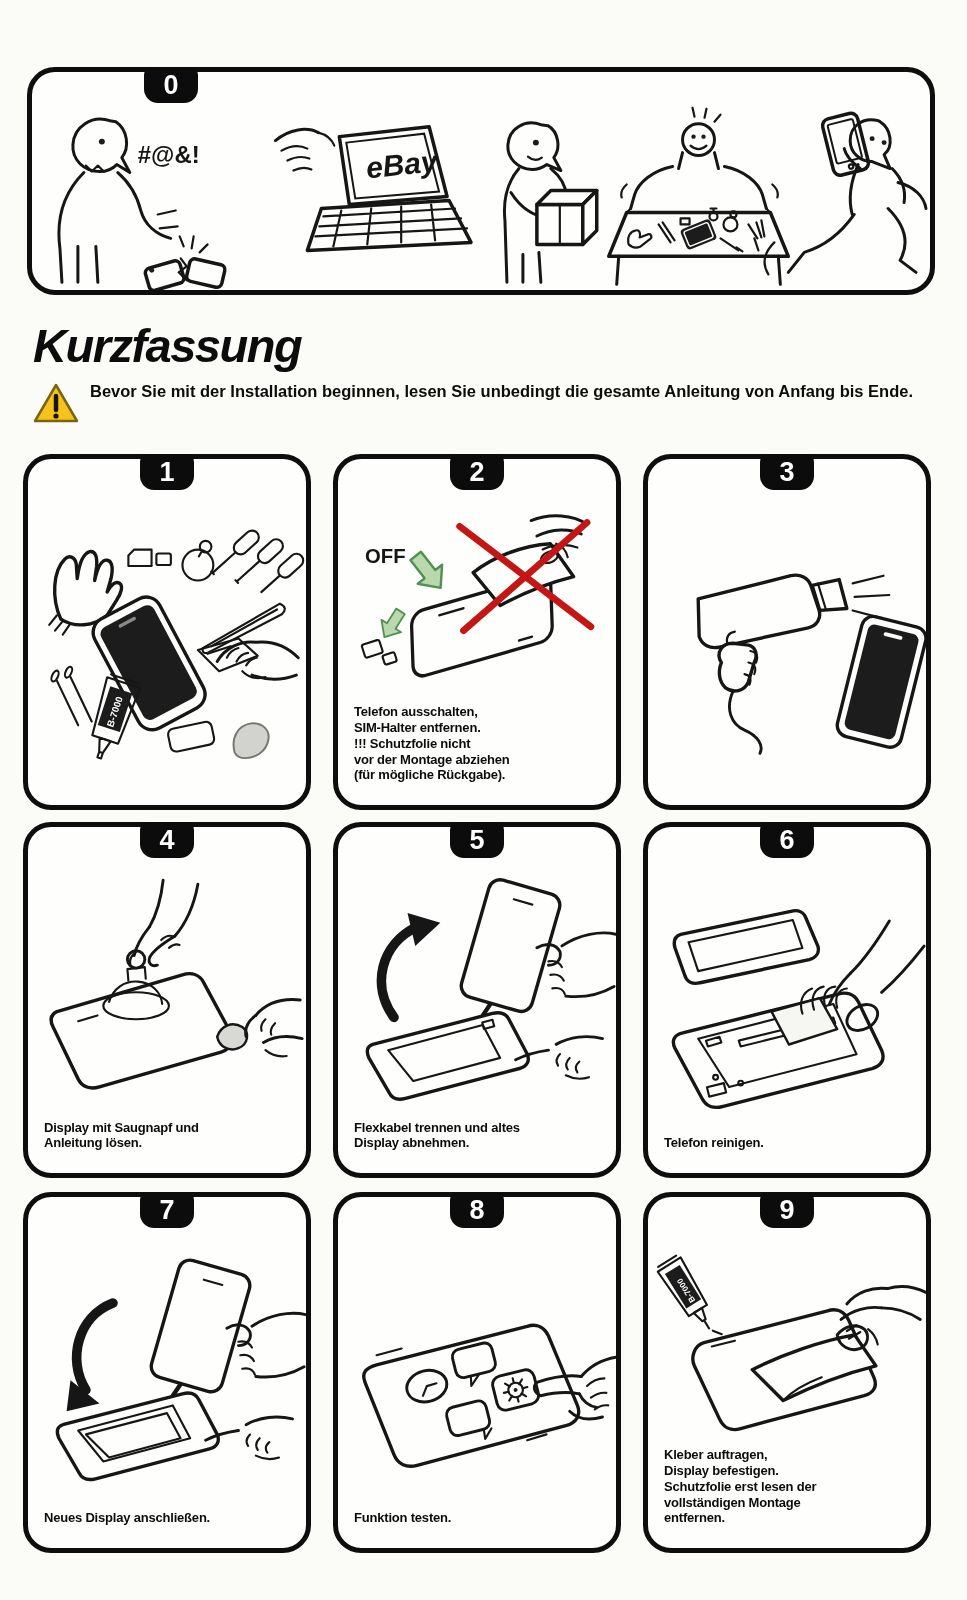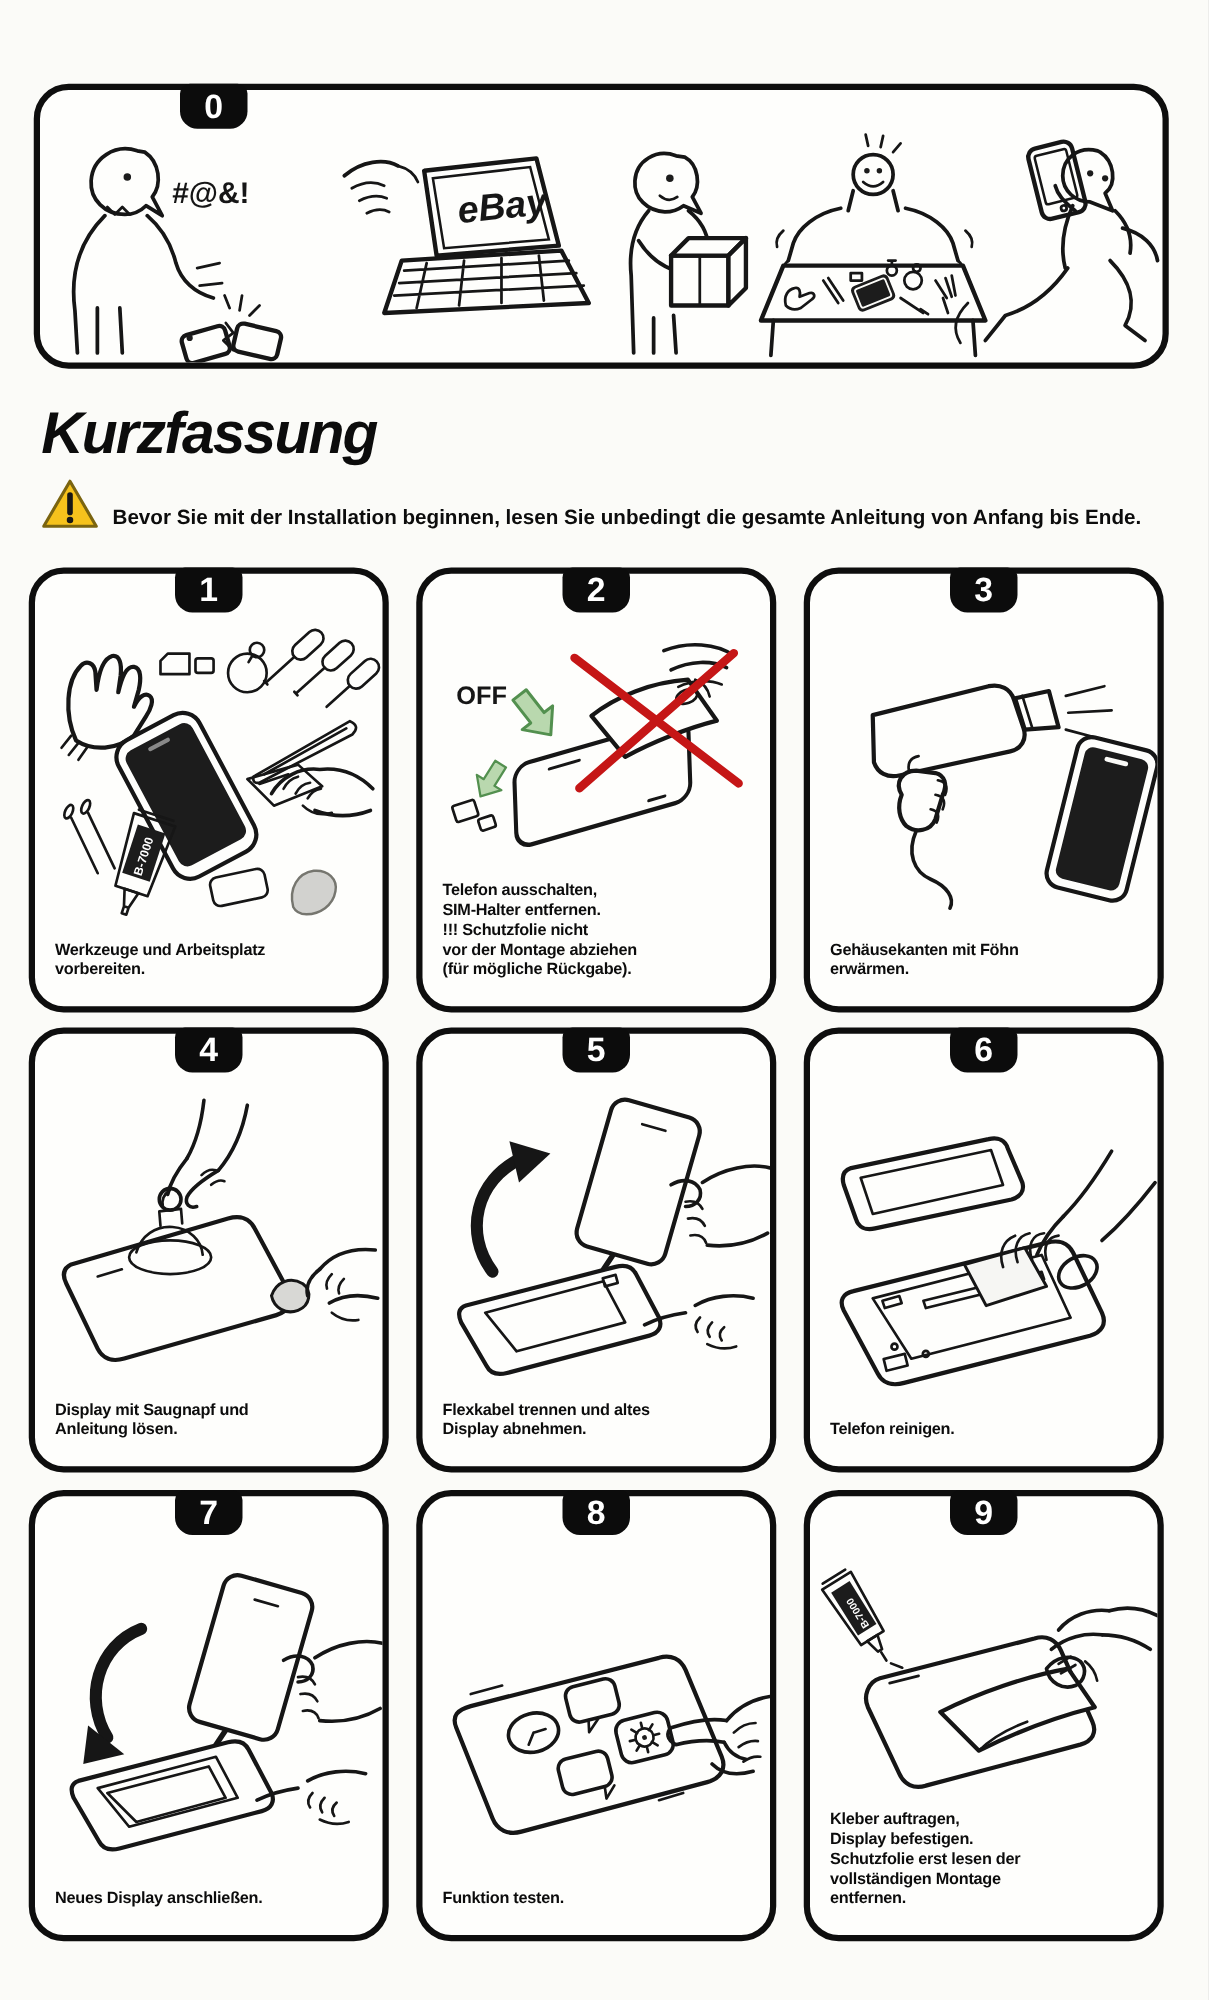--- a/index.html
+++ b/index.html
@@ -13,21 +13,21 @@
        border-radius:8px 8px 14px 14px;display:flex;align-items:center;justify-content:center;
        color:#ffffff;font-weight:bold;font-size:27px;line-height:1;}
   .tab.center{left:50%;transform:translateX(-50%);}
   .tab.left0{left:112px;}
   .step svg{margin-top:36px;flex:1 1 auto;min-height:0;width:100%;display:block;}
   .intro svg{margin-top:32px;width:100%;height:186px;display:block;}
   .caption{margin:0;padding:0 14px 22px 16px;font-size:13px;font-weight:bold;
            line-height:1.21;letter-spacing:-0.2px;white-space:pre-line;}
   .title{position:absolute;left:33px;top:318px;font-size:47px;font-weight:bold;
          letter-spacing:-1.5px;margin:0;font-style:italic;}
-  .warnrow{position:absolute;left:32px;top:382px;width:910px;display:flex;align-items:flex-end;gap:10px;}
+  .warnrow{position:absolute;left:32px;top:382px;width:910px;display:flex;align-items:flex-start;gap:10px;}
   .warntext{font-size:16.5px;font-weight:bold;line-height:1.15;}
   
   .ln{fill:none;stroke:#161616;stroke-width:3;stroke-linecap:round;stroke-linejoin:round;}
   .lw{fill:#fefefc;stroke:#161616;stroke-width:3.5;stroke-linecap:round;stroke-linejoin:round;}
   .lt{fill:none;stroke:#161616;stroke-width:2.2;stroke-linecap:round;stroke-linejoin:round;}
   .fb{fill:#1c1c1c;stroke:none;}
   text{font-family:"Liberation Sans",sans-serif;}
 </style>
 </head>
 <body>
@@ -206,22 +206,20 @@
         <text transform="rotate(-90)" x="-12" y="4" font-size="10" font-weight="bold" fill="#ffffff">B-7000</text>
         <path class="lt" fill="#fefefc" d="M-6,26 L-2,40 L2,40 L6,26 Z M-2,40 v6 h4 v-6"></path>
       </g>
       <g>
         <rect x="146" y="198" width="46" height="24" rx="6" transform="rotate(-12 168 210)" class="lt" fill="#fefefc"></rect>
       </g>
       <g>
         <path d="M214,226 C210,210 218,198 231,196 C243,195 251,203 249,213 C247,225 236,232 225,232 C220,232 216,230 214,226 Z" fill="#d2d2cf" stroke="#76766f" stroke-width="2"></path>
       </g>
     </svg>
-    <p class="caption">Werkzeuge und Arbeitsplatz
-vorbereiten.</p>
   </section>
 
   <section class="panel step" style="left:333px;top:454px;width:288px;height:356px;">
     <div class="tab center">
         <span>2</span>
       </div>
     <svg viewBox="0 0 288 180">
       <text x="28" y="52" font-size="21" font-weight="bold" fill="#161616">OFF</text>
       <g transform="translate(94,62) rotate(-38)">
         <path d="M-7,-22 L7,-22 L7,2 L16,2 L0,20 L-16,2 L-7,2 Z" fill="#b9d8ae" stroke="#53904f" stroke-width="2.5" stroke-linejoin="round"></path>
@@ -271,22 +269,20 @@
         <path class="lt" d="M106,116 q10,2 6,12 M104,128 q10,2 6,12 M100,140 q9,2 5,11 M82,108 q-2,-10 8,-12"></path>
         <path class="ln" d="M88,158 C80,176 86,192 100,198 C114,204 120,214 116,222"></path>
       </g>
       <path class="lt" d="M212,46 L244,38 M214,60 L250,58 M212,74 L242,82"></path>
       <g transform="translate(242,148) rotate(14)">
         <rect x="-34" y="-64" width="68" height="128" rx="12" class="lw"></rect>
         <rect x="-27" y="-56" width="54" height="112" rx="7" class="fb"></rect>
         <rect x="-10" y="-51" width="20" height="4" rx="2" fill="#fbfbf8"></rect>
       </g>
     </svg>
-    <p class="caption">Gehäusekanten mit Föhn
-erwärmen.</p>
   </section>
 
   <section class="panel step" style="left:23px;top:822px;width:288px;height:356px;">
     <div class="tab center">
         <span>4</span>
       </div>
     <svg viewBox="0 0 288 230">
       <g>
         <path class="lw" d="M30,136 L160,98 C170,95 178,98 182,106 L210,158 C214,167 210,175 200,178 L74,214 C64,217 56,214 52,206 L26,152 C22,144 24,139 30,136 Z"></path>
         <path class="lt" d="M52,146 l20,-6"></path>

